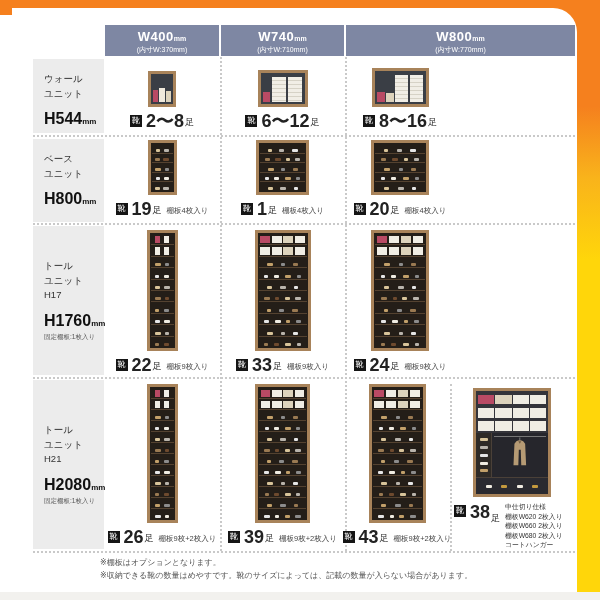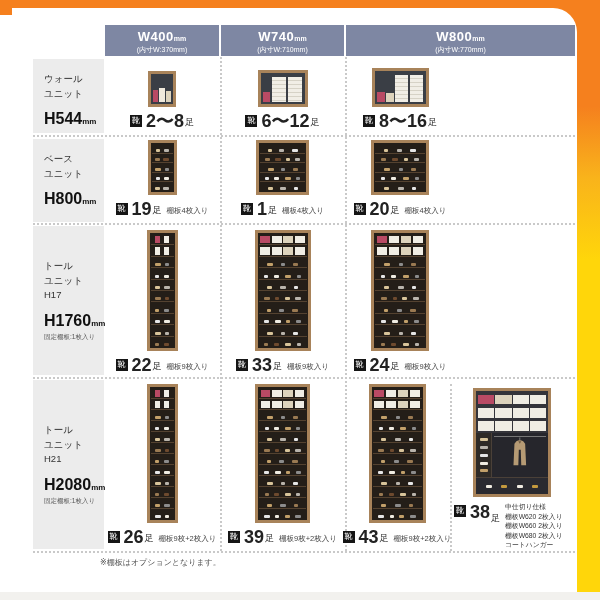--- a/index.html
+++ b/index.html
@@ -728,13 +728,14 @@
         <div>中仕切り仕様</div>
         <div>棚板W620 2枚入り</div>
         <div>棚板W660 2枚入り</div>
         <div>棚板W680 2枚入り</div>
         <div>コートハンガー</div>
       </div>
     </div>
   </div>
 
   <div class="fnote" style="top:557px;">※棚板はオプションとなります。</div>
+  <div class="fnote" style="top:570px;">※収納できる靴の数量はめやすです。靴のサイズによっては、記載の数量が入らない場合があります。</div>
 </div>
 
 </body></html>

